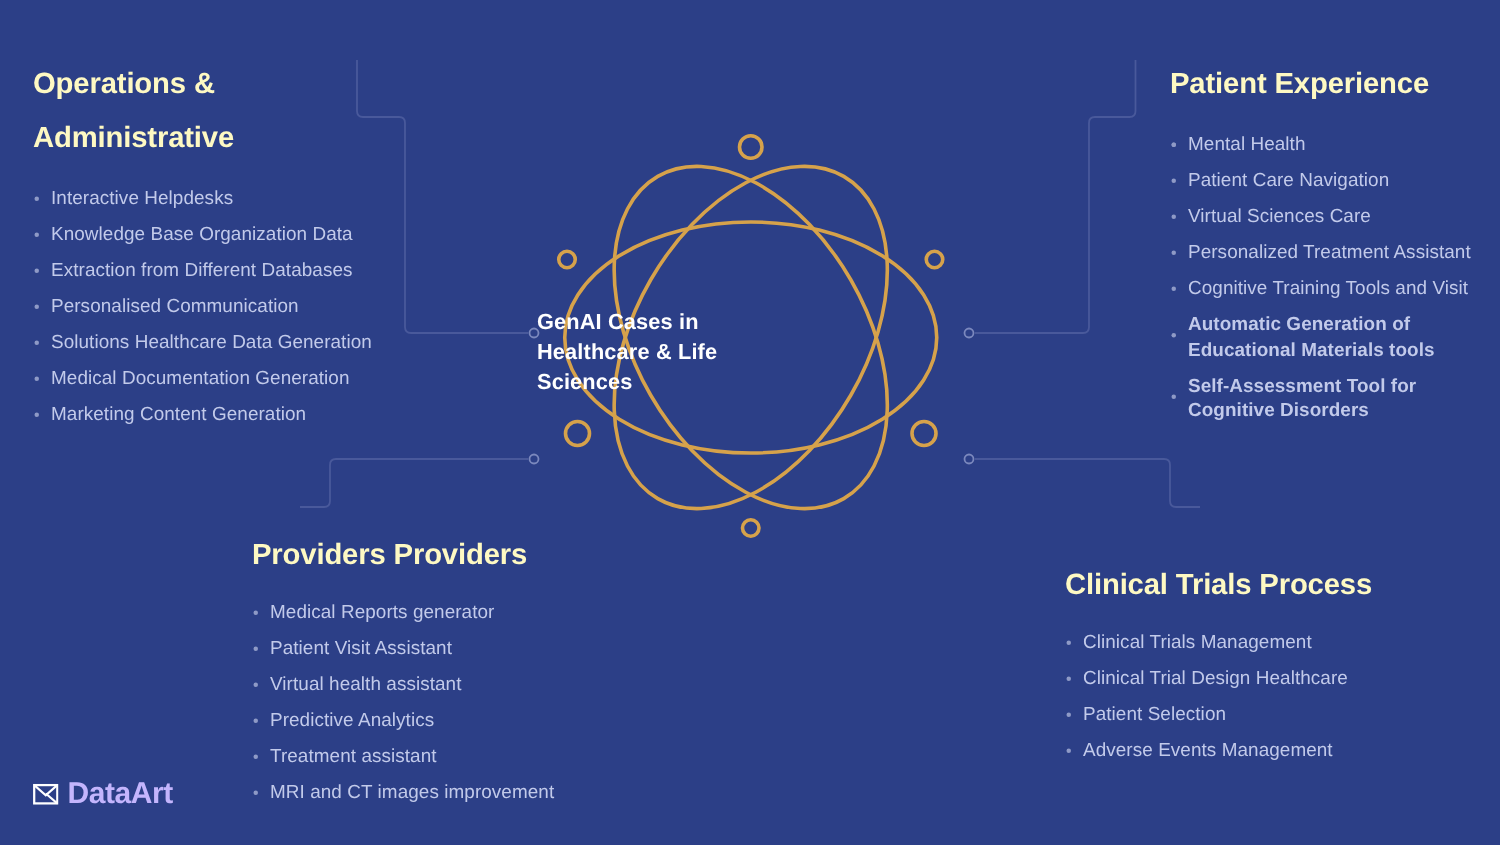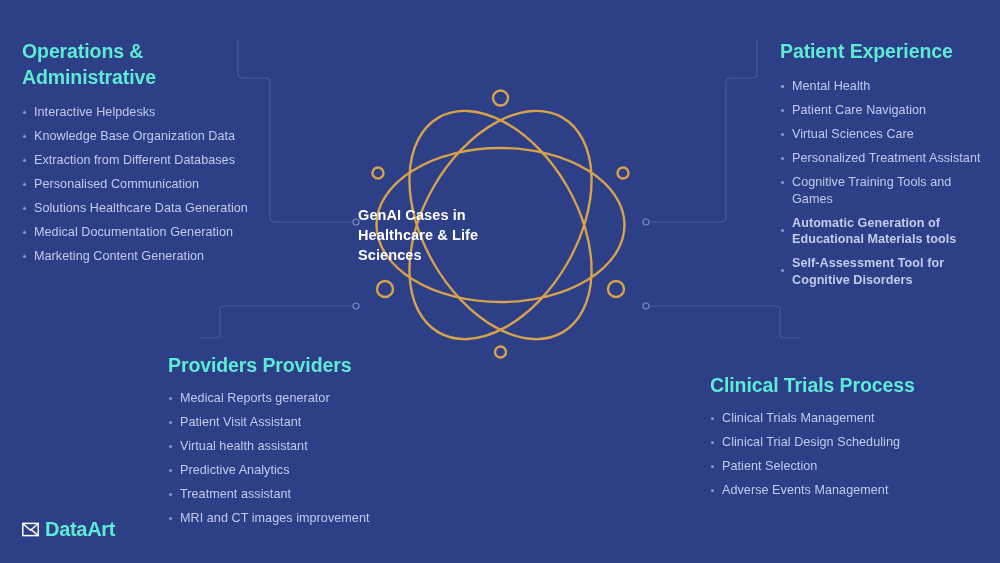--- a/index.html
+++ b/index.html
@@ -50,24 +50,24 @@
     line-height: 20px;
     letter-spacing: 0.1px;
   }
 
   
   .block {
     position: absolute;
   }
   .block h2 {
     margin: 0 0 14px 0;
-    color: #5eead4;
+    color: #fef9c3;
     font-size: 19.5px;
     font-weight: bold;
-    line-height: 26px;
+    line-height: 36px;
     letter-spacing: -0.1px;
   }
   .block ul {
     margin: 0;
     padding: 0;
     list-style: none;
   }
   .block li {
     position: relative;
     color: #c2caea;
@@ -107,21 +107,21 @@
     display: flex;
     align-items: center;
     gap: 6px;
   }
   #logo .mark {
     width: 17px;
     height: 17px;
     flex: 0 0 auto;
   }
   #logo .wordmark {
-    color: #5eead4;
+    color: #c4b5fd;
     font-size: 20px;
     font-weight: bold;
     line-height: 20px;
     letter-spacing: -0.3px;
   }
 </style>
 </head>
 <body>
 
 <div id="stage">
@@ -179,21 +179,21 @@
   </div>
 
   <div class="block" id="block-patient">
     <h2>Patient Experience</h2>
     <ul>
       <li><span class="bullet"></span></li>
       <li><span class="bullet"></span><span>Mental Health</span></li>
       <li><span class="bullet"></span><span>Patient Care Navigation</span></li>
       <li><span class="bullet"></span><span>Virtual Sciences Care</span></li>
       <li><span class="bullet"></span><span>Personalized Treatment Assistant</span></li>
-      <li><span class="bullet"></span><span>Cognitive Training Tools and Games</span></li>
+      <li><span class="bullet"></span><span>Cognitive Training Tools and Visit</span></li>
       <li class="two-line"><span class="bullet" style="top:14px"></span><span>Automatic Generation of Educational Materials tools</span></li>
       <li class="two-line"><span class="bullet" style="top:14px"></span><span>Self-Assessment Tool for Cognitive Disorders</span></li>
     </ul>
   </div>
 
   <div class="block" id="block-provider">
     <h2>Providers Providers</h2>
     <ul>
       <li><span class="bullet"></span><span>Medical Reports generator</span></li>
       <li><span class="bullet"></span><span>Patient Visit Assistant</span></li>
@@ -201,21 +201,21 @@
       <li><span class="bullet"></span><span>Predictive Analytics</span></li>
       <li><span class="bullet"></span><span>Treatment assistant</span></li>
       <li><span class="bullet"></span><span>MRI and CT images improvement</span></li>
     </ul>
   </div>
 
   <div class="block" id="block-clinical">
     <h2>Clinical Trials Process</h2>
     <ul>
       <li><span class="bullet"></span><span>Clinical Trials Management</span></li>
-      <li><span class="bullet"></span><span>Clinical Trial Design Scheduling</span></li>
+      <li><span class="bullet"></span><span>Clinical Trial Design Healthcare</span></li>
       <li><span class="bullet"></span><span>Patient Selection</span></li>
       <li><span class="bullet"></span><span>Adverse Events Management</span></li>
     </ul>
   </div>
 
   <div id="logo">
     <svg class="mark" viewBox="0 0 17 17" aria-hidden="true">
       <rect x="0.8" y="2.4" width="15.4" height="12.2" fill="none" stroke="#ffffff" stroke-width="1.5"></rect>
       <path d="M0.8,2.4 L8.5,9.2 L16.2,2.4" fill="none" stroke="#ffffff" stroke-width="1.4"></path>
       <path d="M16.2,14.6 L8.5,8.0" fill="none" stroke="#ffffff" stroke-width="1.4"></path>

